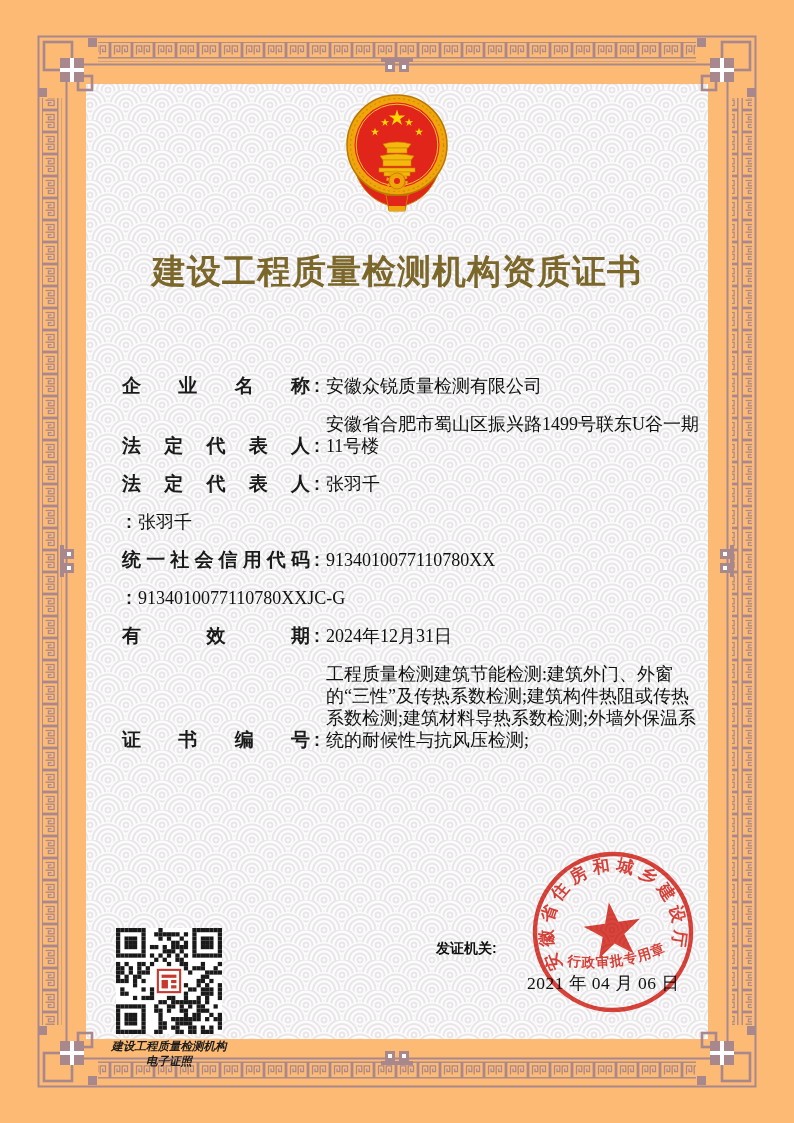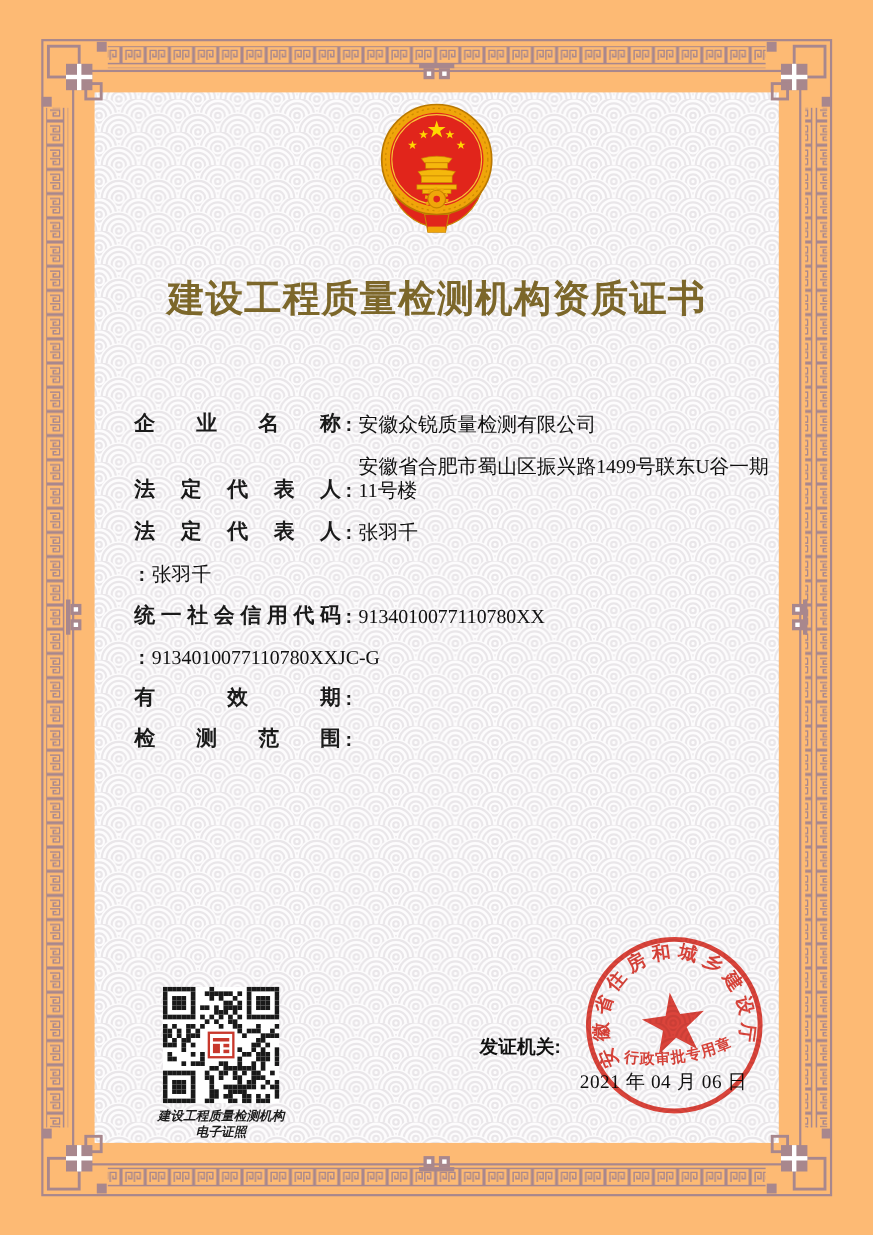--- a/index.html
+++ b/index.html
@@ -11,25 +11,25 @@
   .emblem{position:absolute;left:339px;top:92px;width:116px;height:124px;}
   .cert-title{position:absolute;left:0;top:249px;width:794px;text-align:center;
       font-size:34px;font-weight:bold;color:#7c672a;letter-spacing:1px;}
   .fields{position:absolute;left:122px;top:374px;width:580px;}
   .frow{display:flex;align-items:flex-end;margin-bottom:15px;}
   .flabel{flex:none;width:188px;font-weight:bold;font-size:19px;color:#1a1a1a;
       line-height:22px;text-align:justify;text-align-last:justify;}
   .fcolon{flex:none;font-weight:bold;font-size:18px;line-height:22px;margin:0 6px 0 4px;color:#1a1a1a;}
   .fvalue{flex:1;font-family:"Liberation Serif",serif;font-size:18px;line-height:22px;
       color:#101010;padding-top:1px;}
-  .qr-block{position:absolute;left:104px;top:897px;width:130px;text-align:center;margin-left:32px;}
+  .qr-block{position:absolute;left:104px;top:928px;width:130px;text-align:center;}
   .qr-svg{display:block;margin:0 auto;}
   .qr-caption{font-family:"Liberation Serif",serif;font-style:italic;font-weight:bold;
       font-size:11.5px;line-height:15px;color:#1c1c1c;margin-top:5px;}
-  .issuer-label{position:absolute;left:436px;top:940px;font-size:17px;font-weight:bold;color:#101010;}
+  .issuer-label{position:absolute;left:436px;top:940px;font-size:14px;font-weight:bold;color:#101010;}
   .issue-date{position:absolute;left:527px;top:971px;font-family:"Liberation Serif",serif;
       font-size:17.5px;color:#101010;letter-spacing:0.5px;}
   .seal{position:absolute;left:518px;top:837px;width:190px;height:190px;
       transform:rotate(-8deg);opacity:0.92;mix-blend-mode:multiply;}
   .seal-top{font-size:17px;letter-spacing:5.5px;fill:#dc352a;font-weight:bold;
       font-family:"Liberation Serif",serif;}
   .seal-bottom{font-size:13.5px;letter-spacing:1px;fill:#dc352a;font-weight:bold;
       font-family:"Liberation Serif",serif;}
 </style>
 </head>
@@ -168,25 +168,27 @@
     </div>
 
     <div class="frow">
       <span class="fcolon">:</span>
       <span class="fvalue">9134010077110780XXJC-G</span>
     </div>
 
     <div class="frow">
       <span class="flabel">有效期</span>
       <span class="fcolon">:</span>
-    </div>
-
-    <div class="frow">
-      <span class="flabel">检测范围</span>
-      <span class="fcolon">:</span>
+      <span class="fvalue">2024年12月31日</span>
+    </div>
+
+    <div class="frow">
+      <span class="flabel">证书编号</span>
+      <span class="fcolon">:</span>
+      <span class="fvalue">工程质量检测建筑节能检测:建筑外门、外窗的“三性”及传热系数检测;建筑构件热阻或传热系数检测;建筑材料导热系数检测;外墙外保温系统的耐候性与抗风压检测;</span>
     </div>
   </div>
 
   <div class="qr-block">
     <svg class="qr-svg" viewBox="0 0 100 100" width="106" height="106" xmlns="http://www.w3.org/2000/svg">
       <rect width="100" height="100" fill="#ffffff"></rect>
       <g id="qr-modules" fill="#191919">
           <rect x="0" y="0" width="4" height="4"></rect>
           <rect x="4" y="0" width="4" height="4"></rect>
           <rect x="8" y="0" width="4" height="4"></rect>

